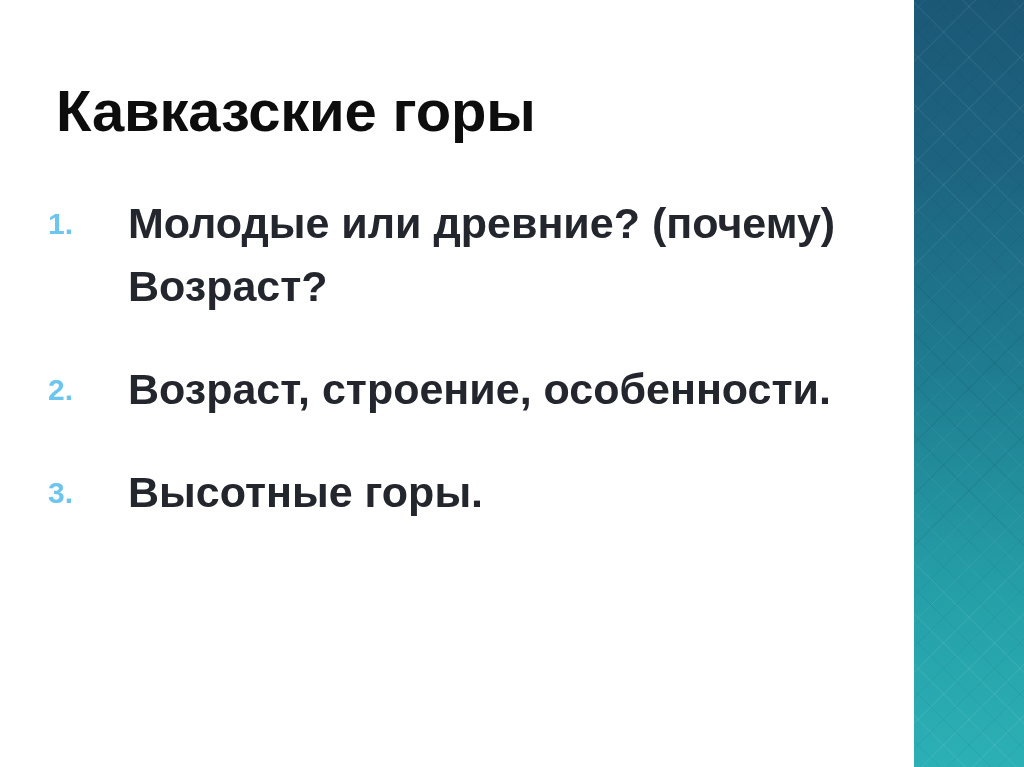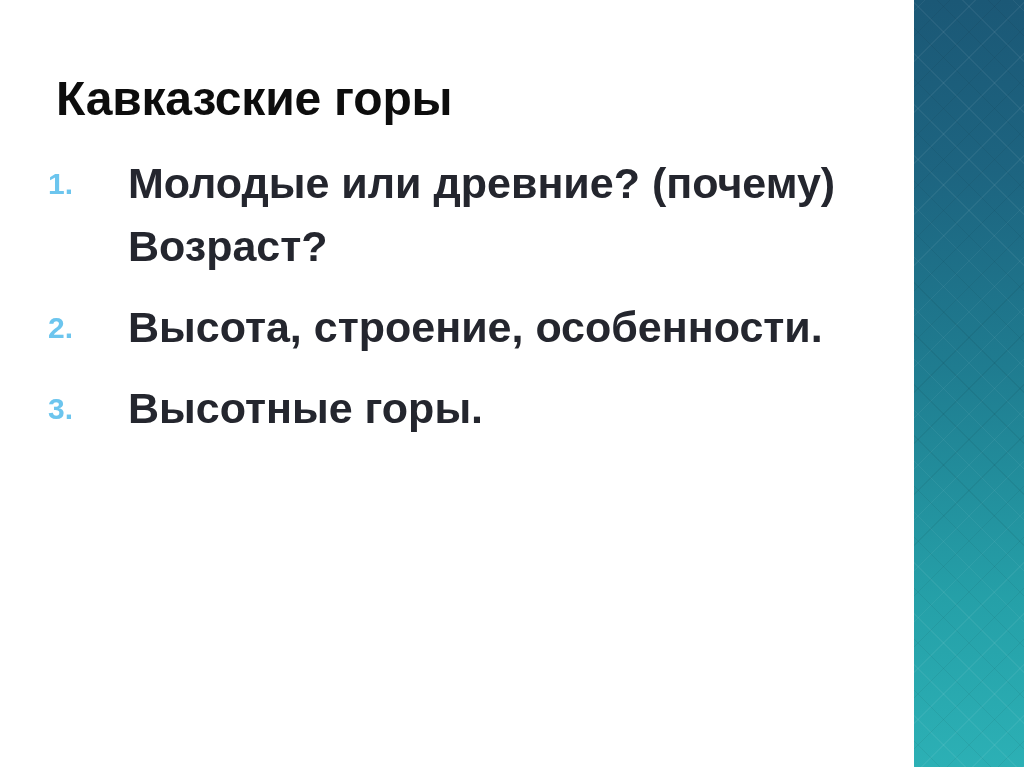--- a/index.html
+++ b/index.html
@@ -60,21 +60,21 @@
     height: 767px;
     background: linear-gradient(to right, rgba(255,255,255,1) 0%, rgba(255,255,255,0.15) 100%);
   }
 
   
   .slide-title {
     position: absolute;
     left: 56px;
     top: 42px;
     width: 820px;
-    font-size: 48px;
+    font-size: 58px;
     font-weight: bold;
     line-height: 1.05;
     color: #0d0d0d;
     letter-spacing: -0.2px;
     white-space: nowrap;
   }
 
   
   .body-list {
     position: absolute;
@@ -108,39 +108,40 @@
     width: 52px;
     font-size: 30px;
     font-weight: bold;
     line-height: 63px;
     color: #6cc5ee;
     text-align: left;
   }
 
   .item-text {
     display: block;
+    margin-top: 40px;
   }
 </style>
 </head>
 <body>
 
 <div class="slide">
 
   <h1 class="slide-title">Кавказские горы</h1>
 
   <ol class="body-list">
 
     <li class="list-item">
       <span class="item-marker">1.</span>
       <span class="item-text">Молодые или древние? (почему) Возраст?</span>
     </li>
 
     <li class="list-item">
       <span class="item-marker">2.</span>
-      <span class="item-text">Высота, строение, особенности.</span>
+      <span class="item-text">Возраст, строение, особенности.</span>
     </li>
 
     <li class="list-item">
       <span class="item-marker">3.</span>
       <span class="item-text">Высотные горы.</span>
     </li>
 
   </ol>
 
   <div class="side-band-feather"></div>

